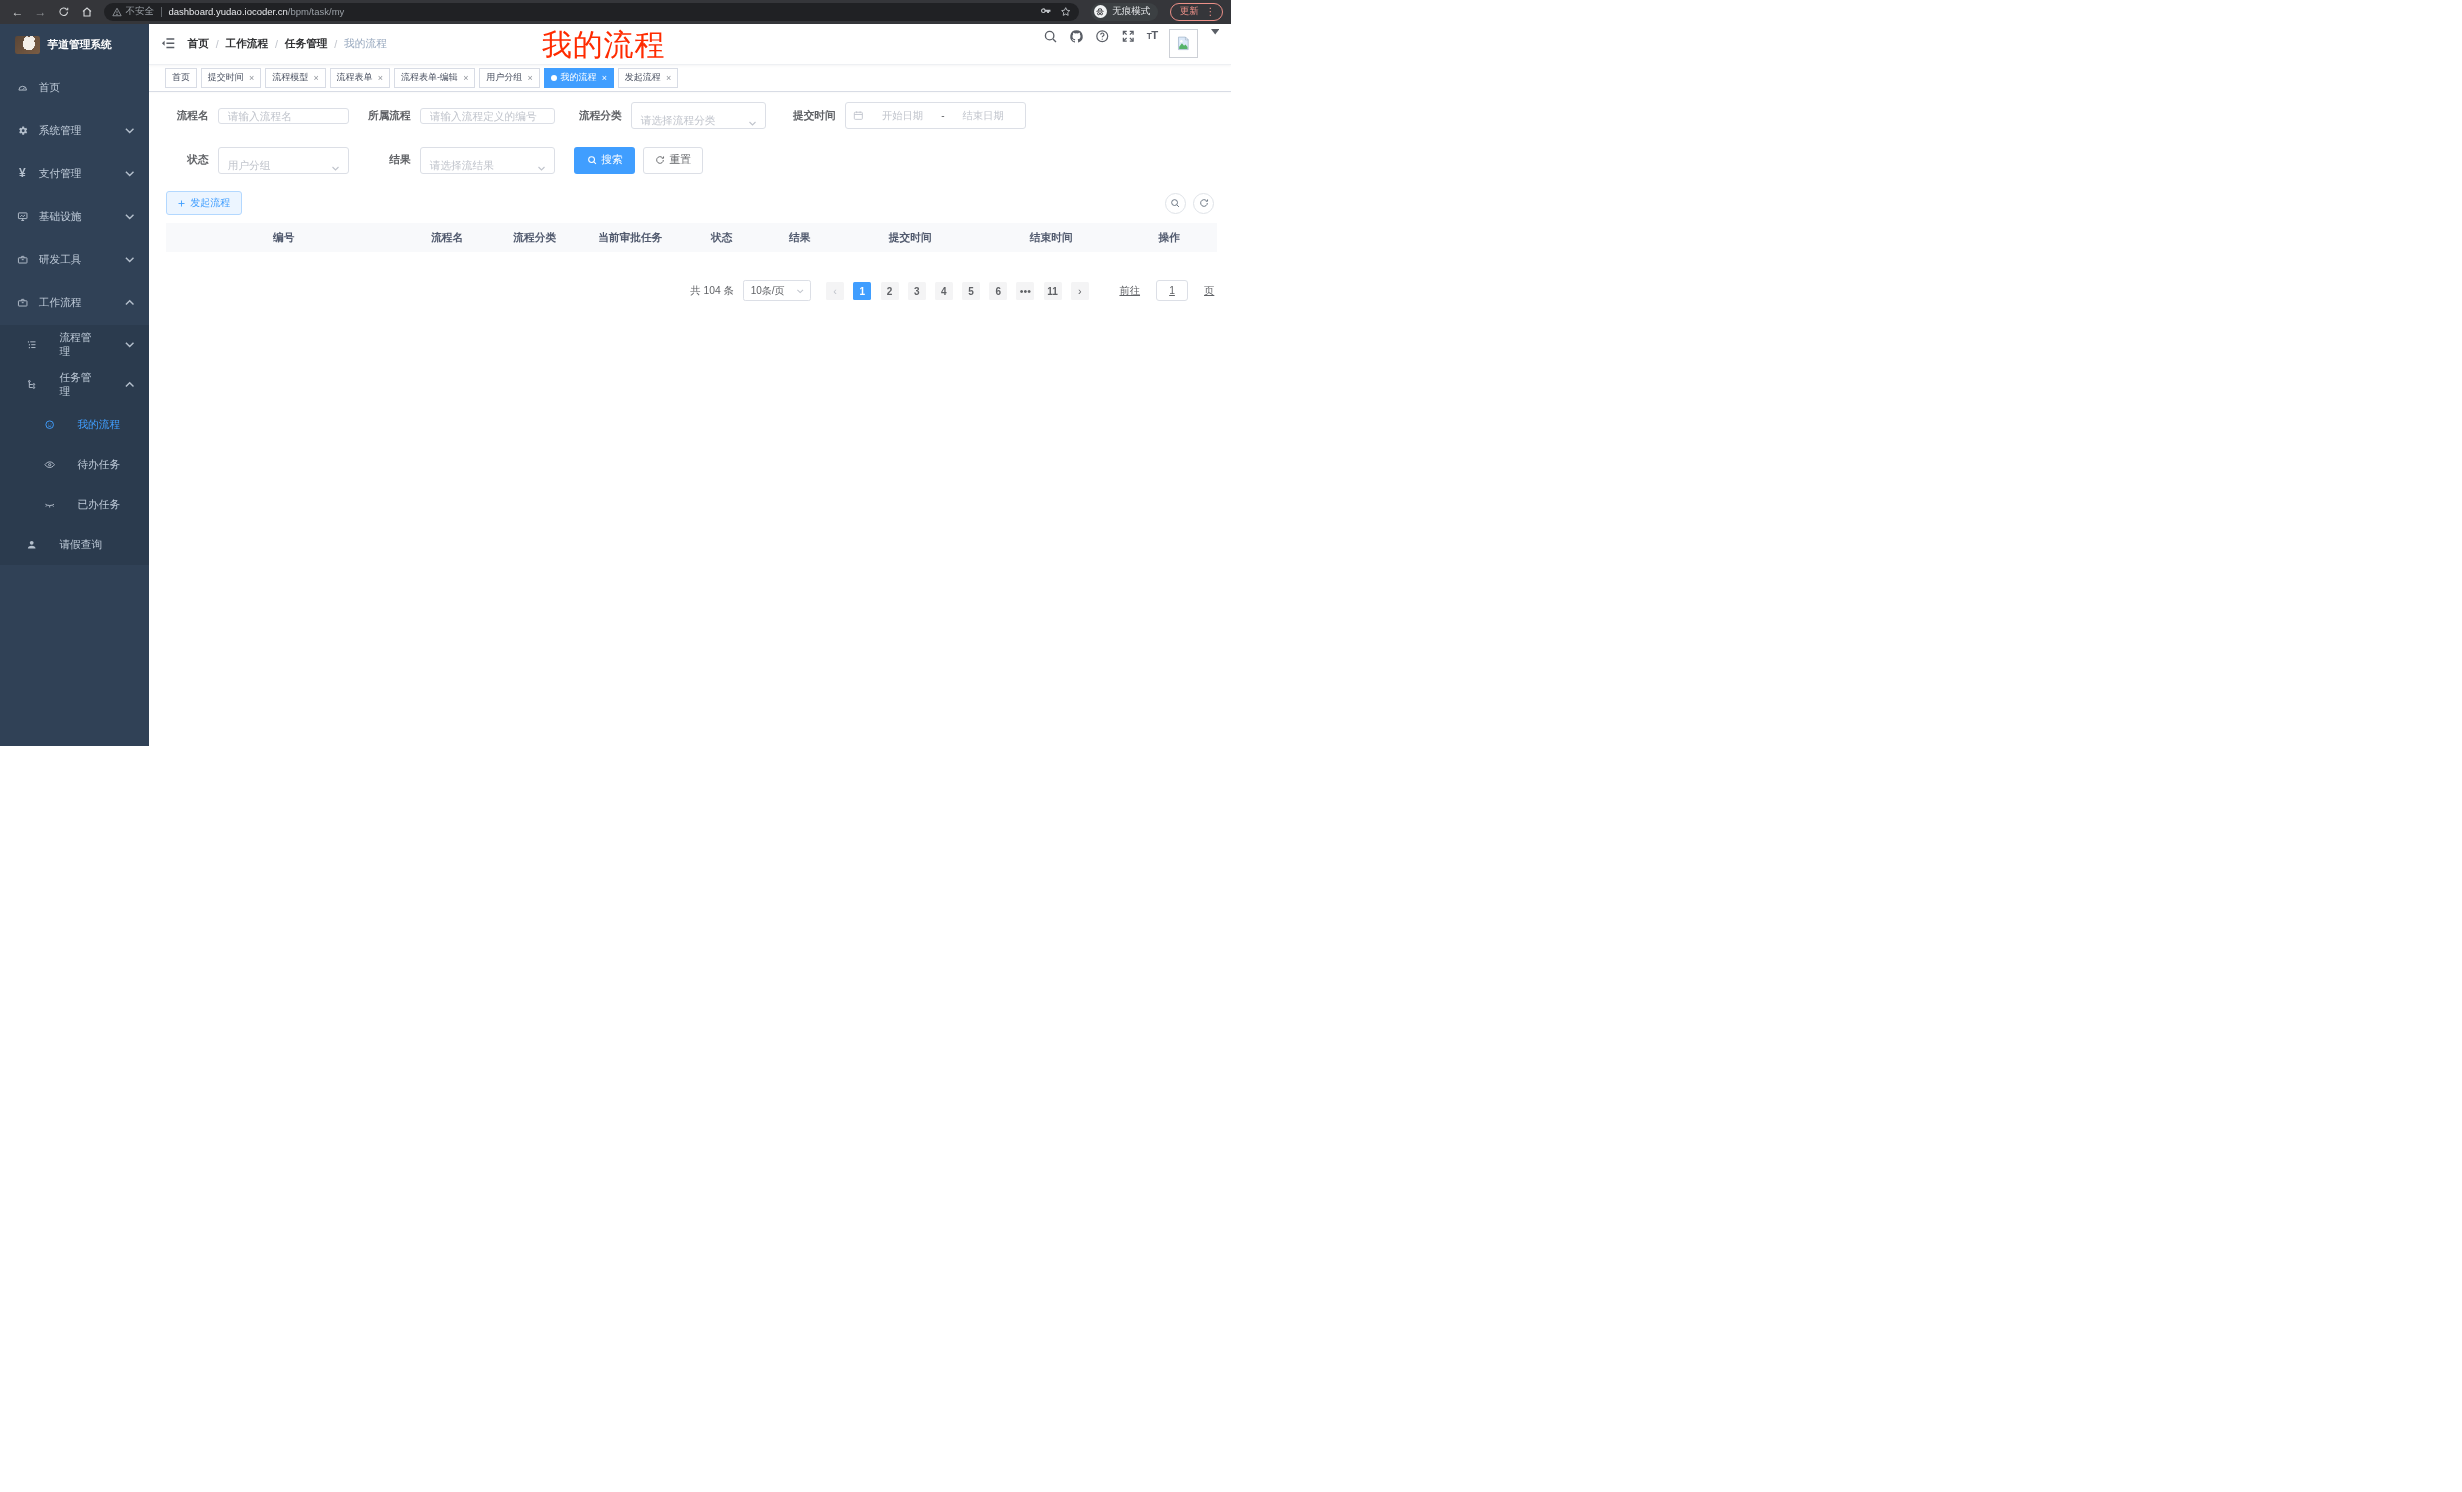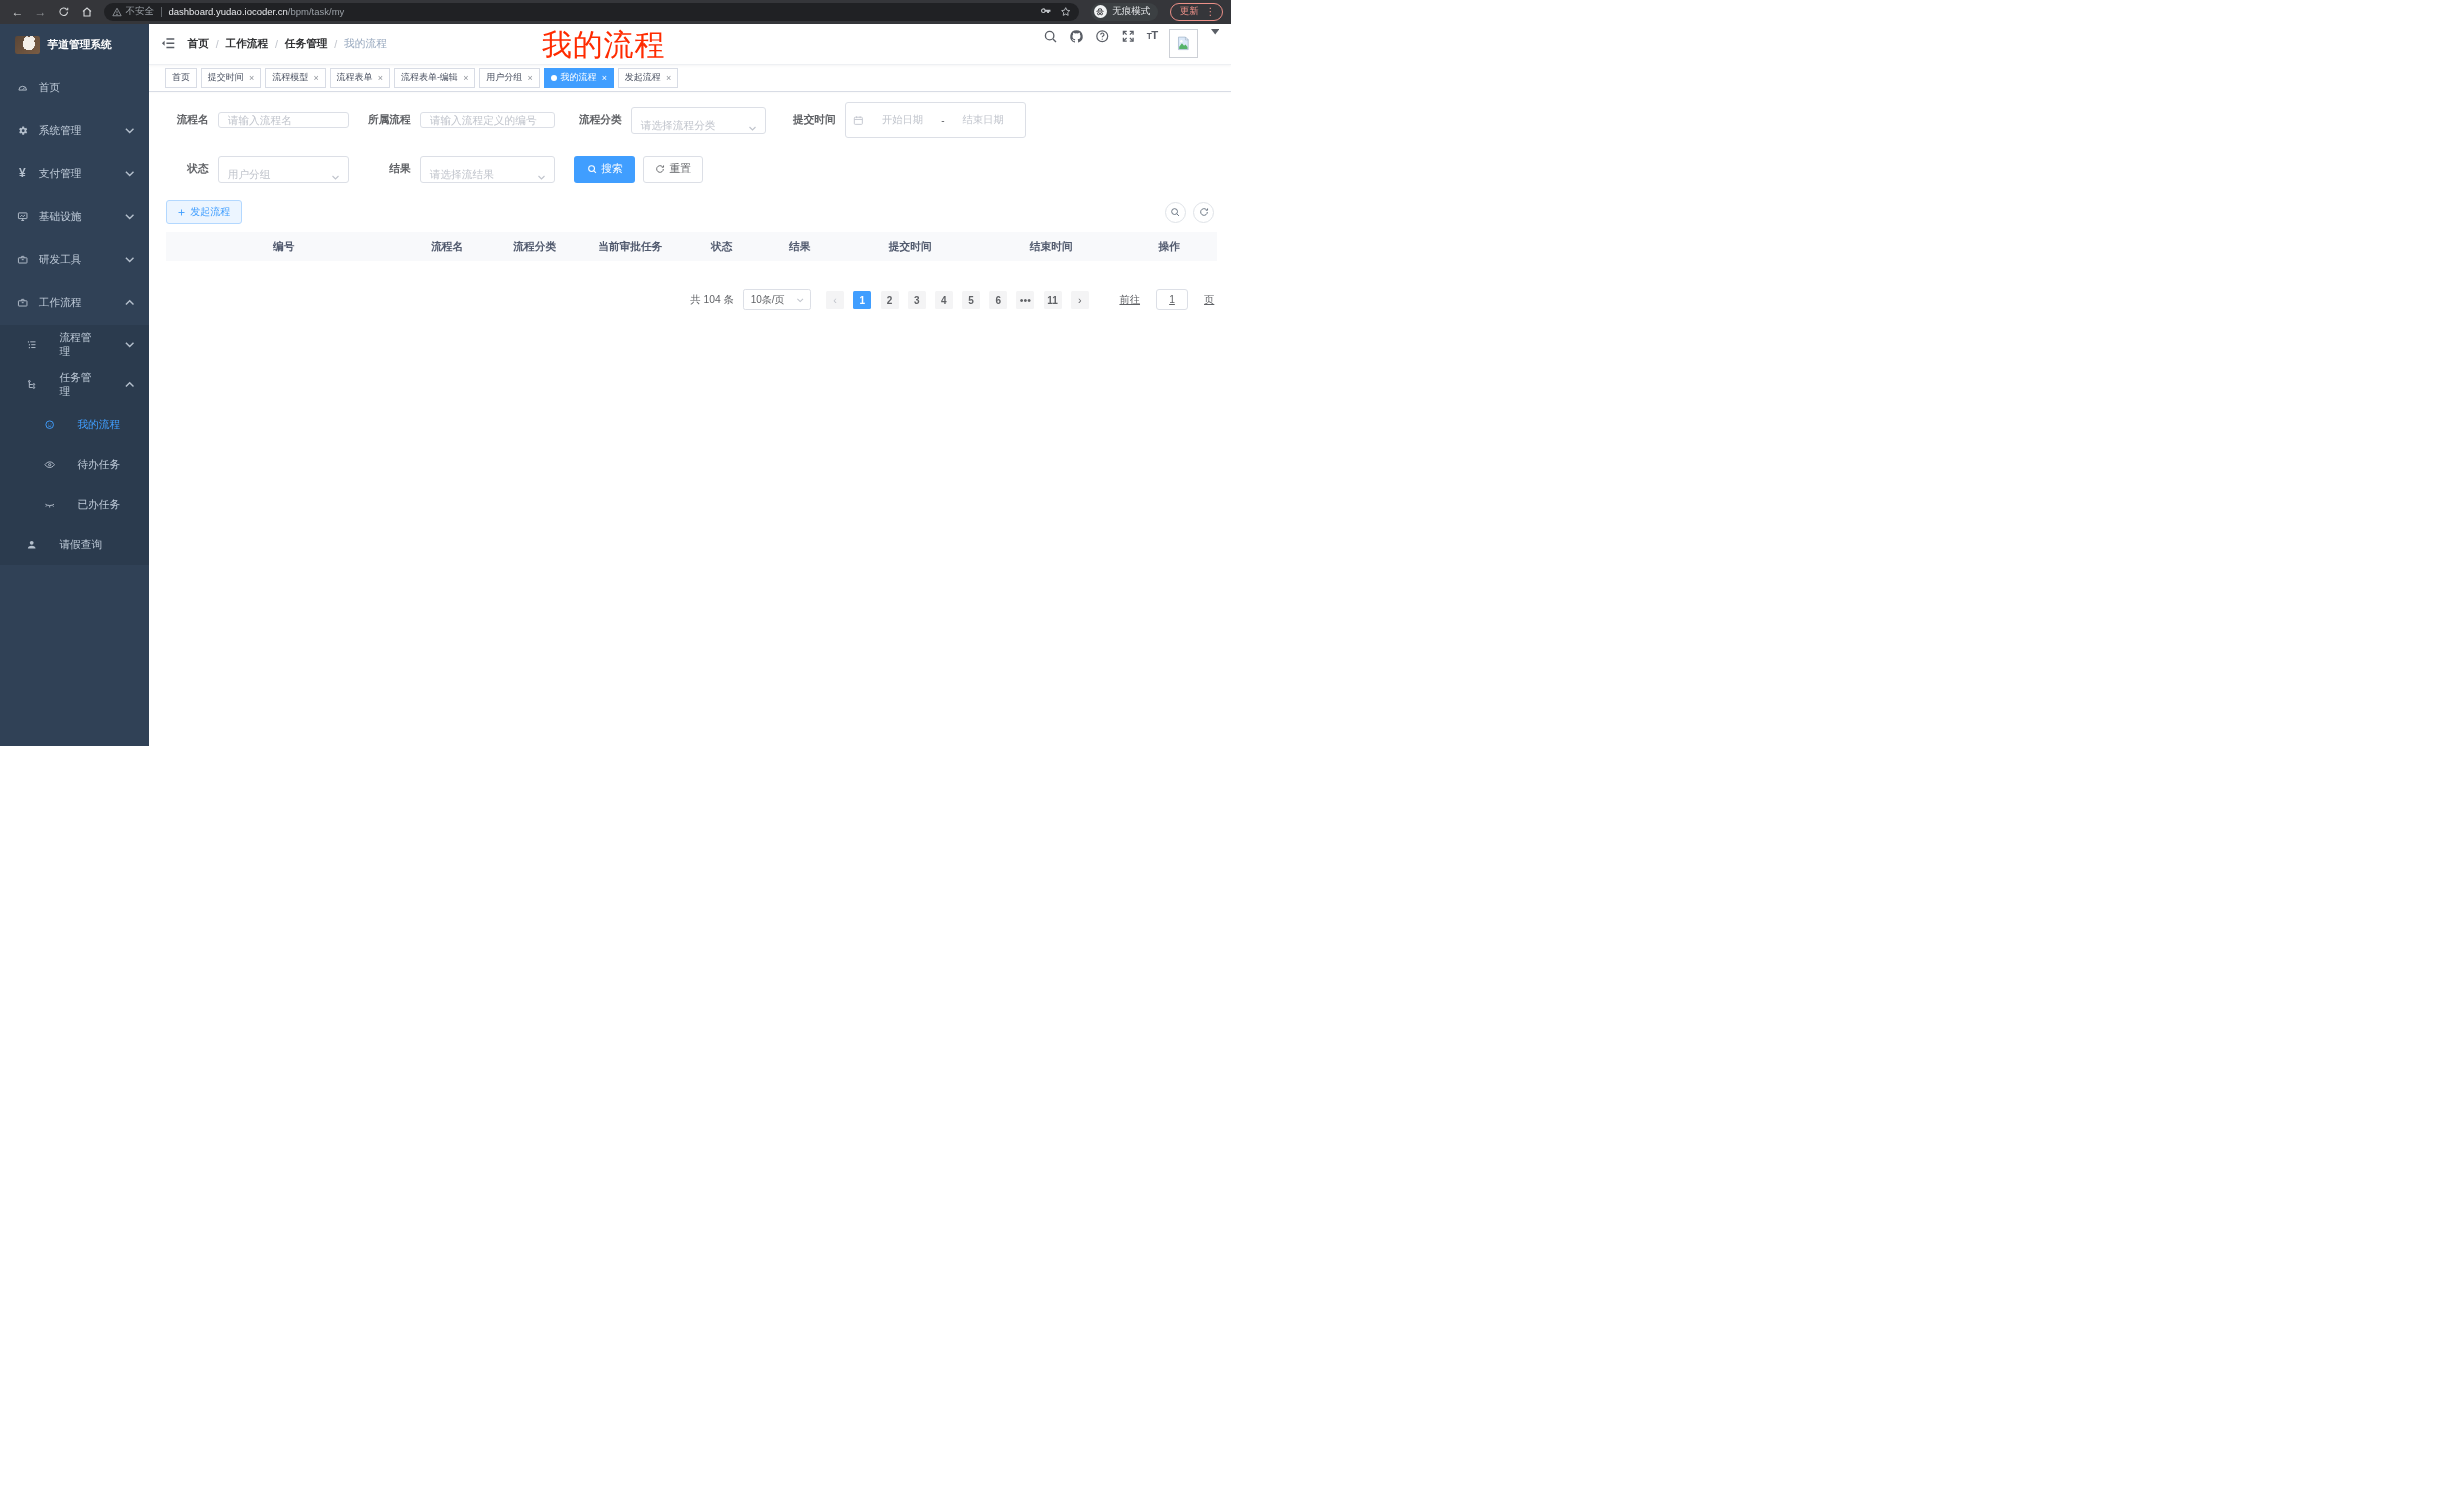--- a/index.html
+++ b/index.html
@@ -79,21 +79,21 @@
   .content { padding:10.7px 16.7px 0 16.7px; }
   .f-row { display:flex; align-items:center; margin-bottom:17.5px; }
   .f-item { display:flex; align-items:center; margin-right:12px; }
   .f-label { font-size:10.7px; font-weight:700; color:#606266; text-align:right; margin-right:9px; flex:none; }
   .w64{width:43px;} .w74{width:50px;} .w80{width:55px;} .w86{width:58px;}
   .inp { height:16px; border:0.8px solid #dcdfe6; border-radius:3px; font-size:10.7px; color:#606266; padding:0 9px; outline:none; background:#fff; font-family:inherit; }
   .inp::placeholder { color:#c0c4cc; }
   .sel { height:27px; border:0.8px solid #dcdfe6; border-radius:3px; background:#fff; display:flex; align-items:flex-end; padding:0 7.6px 0 9px; cursor:pointer; }
   .sel .ph { color:#c0c4cc; font-size:10.7px; flex:1; }
   .sel .sc { width:9px; height:9px; color:#c0c4cc; flex:none; }
-  .daterange { width:181px; height:36px; border:0.8px solid #dcdfe6; border-radius:3px; background:#fff; display:flex; align-items:center; padding:0 7.6px; gap:4.6px; cursor:pointer; }
+  .daterange { width:181px; height:27px; border:0.8px solid #dcdfe6; border-radius:3px; background:#fff; display:flex; align-items:center; padding:0 7.6px; gap:4.6px; cursor:pointer; }
   .daterange svg { width:10.7px; height:10.7px; color:#c0c4cc; flex:none; }
   .daterange .dph { flex:1; text-align:center; color:#c0c4cc; font-size:10.3px; }
   .daterange .dsep { color:#606266; font-size:10px; }
   .btn { height:27px; border-radius:3px; font-size:10.7px; display:flex; align-items:center; gap:4.6px; padding:0 11.4px; cursor:pointer; border:0.8px solid transparent; font-family:inherit; }
   .btn svg { width:10px; height:10px; }
   .btn-primary { background:#409eff; color:#fff; }
   .btn-plain { background:#fff; border-color:#dcdfe6; color:#606266; }
 
   
   .toolbar { display:flex; align-items:center; margin-bottom:8.4px; }

